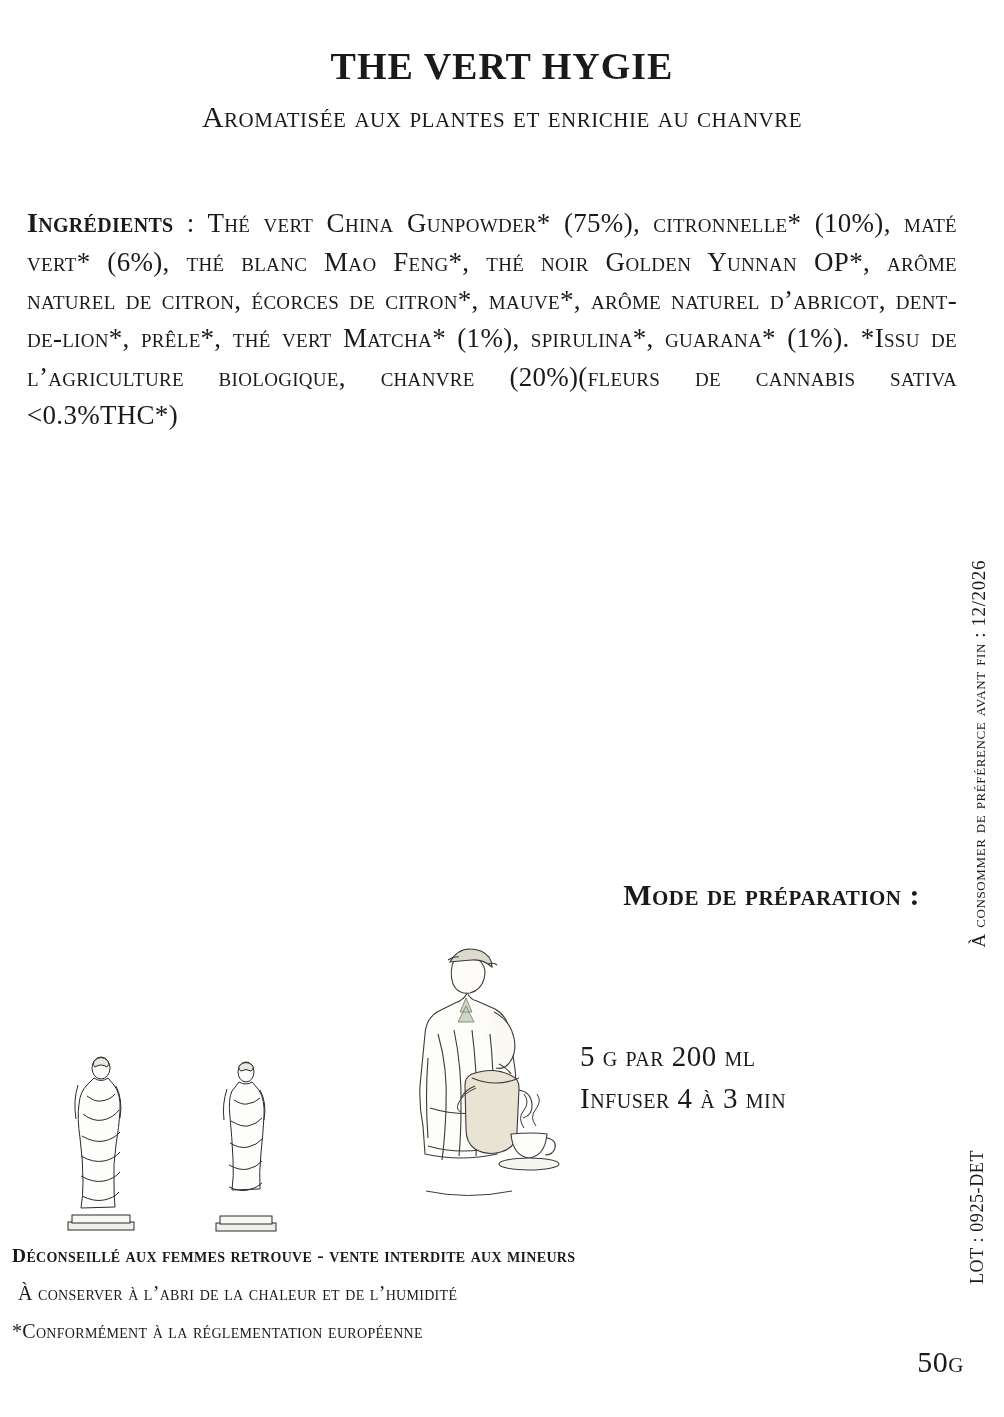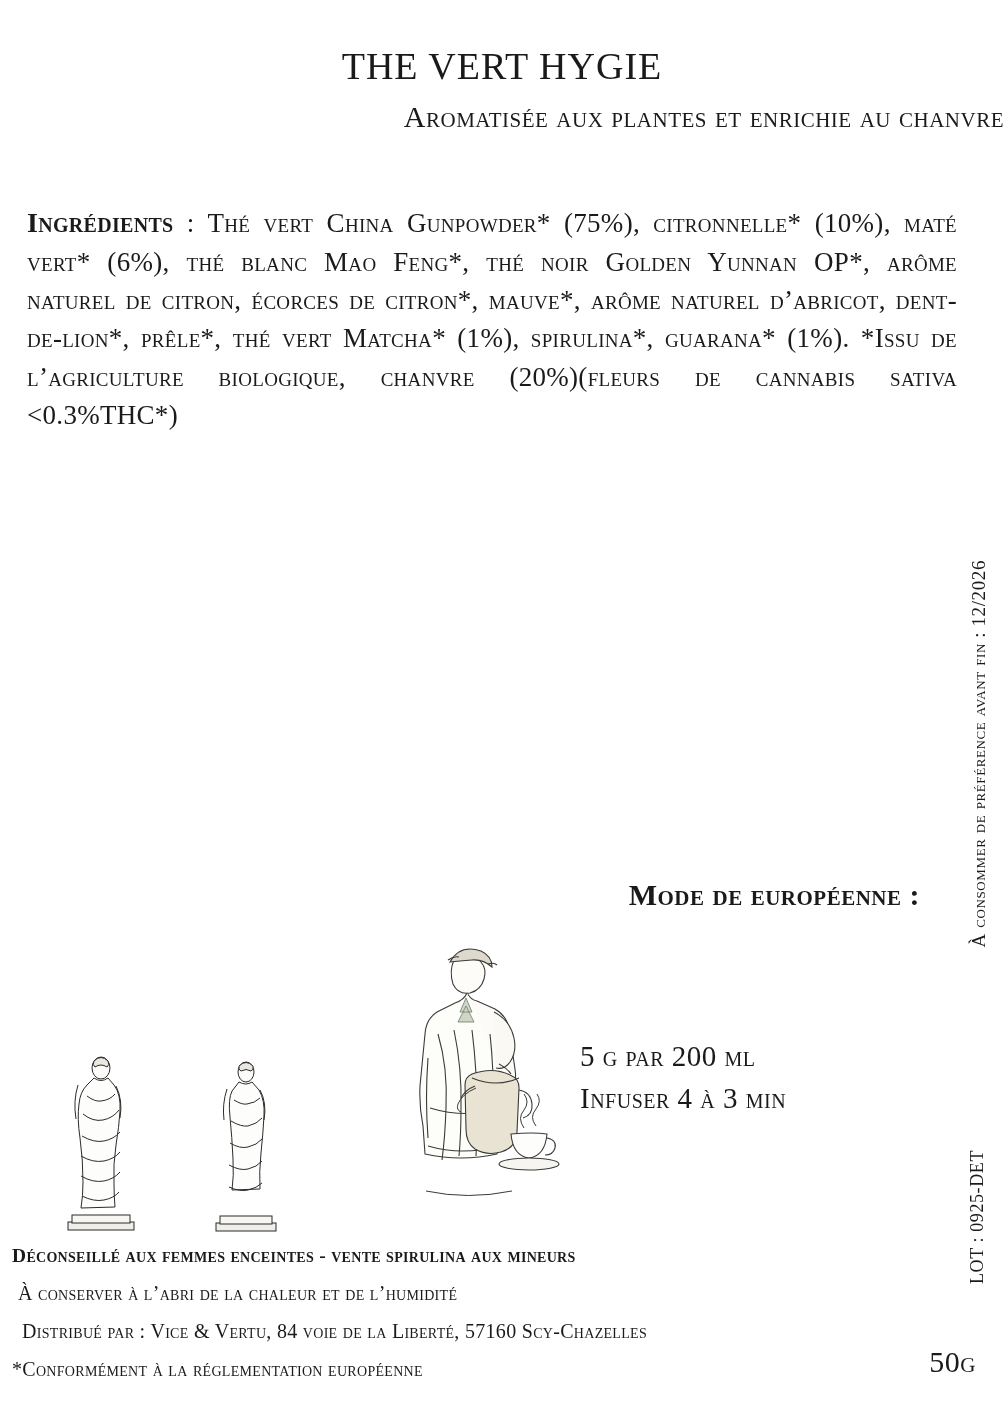--- a/index.html
+++ b/index.html
@@ -13,29 +13,29 @@
     height: 1417px;
     position: relative;
     font-family: "Liberation Serif", serif;
     color: #1a1a1a;
     overflow: hidden;
   }
 
   
   .title {
     text-align: center;
-    font-weight: normal;
+    font-weight: bold;
     font-size: 38px;
     letter-spacing: 1px;
     margin: 44px 0 0 0;
     font-variant: small-caps;
     text-transform: uppercase;
   }
   .subtitle {
-    text-align: right;
+    text-align: center;
     font-size: 30px;
     letter-spacing: 0.5px;
     margin: 12px 0 0 0;
     font-variant: small-caps;
   }
 
   
   .content {
     position: absolute;
     left: 27px;
@@ -112,21 +112,21 @@
     top: 560px;
     font-size: 19px;
   }
   .vert-lot {
     right: 16px;
     top: 1150px;
     font-size: 18px;
   }
   .weight {
     position: absolute;
-    right: 28px;
+    right: 40px;
     top: 1345px;
     font-size: 30px;
     font-variant: small-caps;
     letter-spacing: 0.5px;
   }
 
   
   .footer {
     position: absolute;
     left: 12px;
@@ -152,21 +152,21 @@
 </head>
 <body>
 
 <div class="title">THE VERT HYGIE</div>
 <div class="subtitle">Aromatisée aux plantes et enrichie au chanvre</div>
 
 <div class="content">
   <p class="ingredients"><span class="lbl">Ingrédients</span><span> : Thé vert China Gunpowder* (75%), citronnelle* (10%), maté vert* (6%), thé blanc Mao Feng*, thé noir Golden Yunnan OP*, arôme naturel de citron, écorces de citron*, mauve*, arôme naturel d’abricot, dent-de-lion*, prêle*, thé vert Matcha* (1%), spirulina*, guarana* (1%). *Issu de l’agriculture biologique, chanvre (20%)(fleurs de cannabis sativa &lt;0.3%THC*)</span></p>
 </div>
 
-<div class="prep-title">Mode de européenne :</div>
+<div class="prep-title">Mode de préparation :</div>
 <div class="prep-lines">
   <div>5 g par 200 ml</div>
   <div>Infuser 4 à 3 min</div>
 </div>
 
 <div class="fig fig-small-1">
   <svg width="96" height="180" viewBox="0 0 96 180" fill="none" stroke="#2b2b2b" stroke-width="1">
     <ellipse cx="47" cy="16" rx="9" ry="11" fill="#fbfbf9"></ellipse>
     <path d="M40 9 q7 -7 14 0 q2 4 -1 6 q-6 -4 -12 0 q-3 -2 -1 -6z" fill="#e9e7e0"></path>
     <path d="M40 26 q7 5 14 0 l6 7 q7 9 6 26 q-1 16 -4 34 q-3 20 -2 38 q0 14 1 24 l-34 1 q2 -12 2 -26 q0 -22 -3 -44 q-3 -20 -1 -34 q1 -12 8 -19z" fill="#fdfdfb"></path>
@@ -240,17 +240,16 @@
 
     <path d="M58 253 q42 9 86 0" stroke-width="1"></path>
   </svg>
 </div>
 
 <div class="vert vert-dlu">À consommer de préférence avant fin : 12/2026</div>
 <div class="vert vert-lot">LOT : 0925-DET</div>
 <div class="weight">50g</div>
 
 <div class="footer">
-  <div class="warn">Déconseillé aux femmes enceintes - vente spirulina aux mineurs</div>
+  <div class="warn">Déconseillé aux femmes retrouve - vente interdite aux mineurs</div>
   <div class="line l2">À conserver à l’abri de la chaleur et de l’humidité</div>
-  <div class="line l3">Distribué par : Vice &amp; Vertu, 84 voie de la Liberté, 57160 Scy-Chazelles</div>
   <div class="line l4">*Conformément à la réglementation européenne</div>
 </div>
 
 </body></html>

